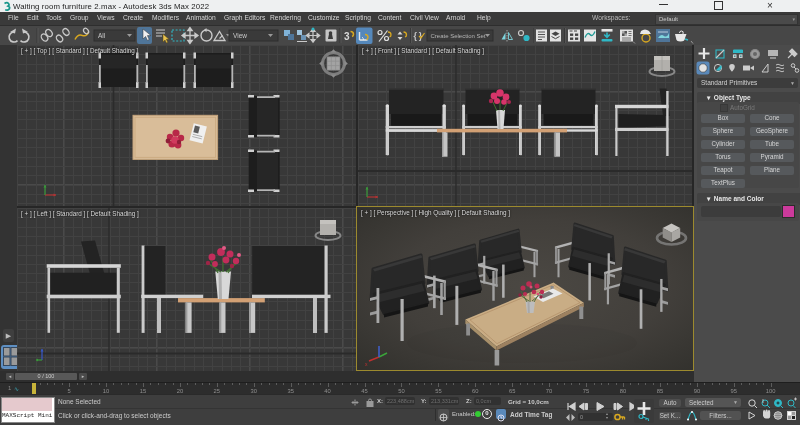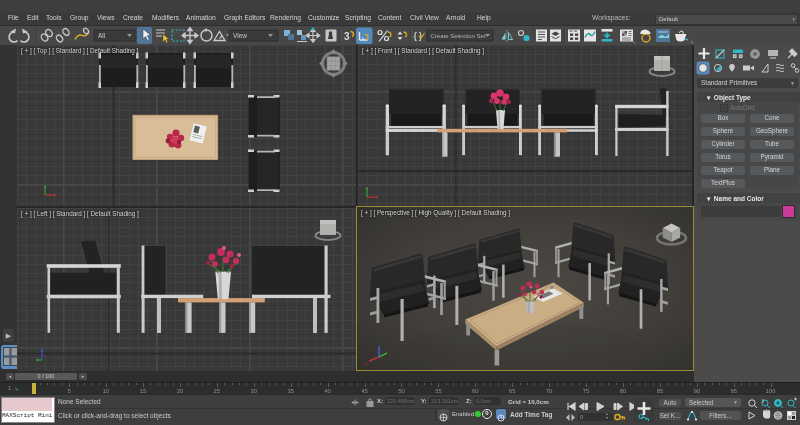--- a/index.html
+++ b/index.html
@@ -37,20 +37,29 @@
 
 #status{left:0;top:394px;width:800px;height:31px;background:#3e3e3e;}
 .stext{position:absolute;font-size:6.5px;color:#cccccc;}
 .sfield{position:absolute;background:#313131;border-radius:2px;color:#6f6f6f;font-size:5.5px;height:8px;line-height:8px;padding:0 2px;overflow:hidden;white-space:nowrap;}
 .sbtn{position:absolute;background:#525252;border-radius:2px;color:#cccccc;font-size:6.3px;text-align:center;}
 </style>
 </head>
 <body>
 <div id="root">
 
+  <div id="titlebar" class="abs">
+    <svg class="abs" style="left:3px;top:1px" width="8" height="10" viewBox="0 0 8 10">
+        <path d="M1.5 2.5 q2.5 -1.7 4 0 q1.3 1.7 -0.4 2.6 q2.1 0.9 1.3 2.7 q-1.3 2.1 -4.2 0.9" fill="none" stroke="#18968b" stroke-width="1.7"></path>
+      </svg>
+    <div class="abs ttext" style="letter-spacing:0.12px">Waiting room furniture 2.max - Autodesk 3ds Max 2022</div>
+    <div class="abs" style="left:659px;top:4px;width:9px;height:1.2px;background:#333"></div>
+    <div class="abs" style="left:714px;top:1px;width:7px;height:7px;border:1px solid #333"></div>
+    <div class="abs" style="left:767px;top:0px;font-size:10px;color:#333;line-height:11px">×</div>
+  </div>
 
   <div id="menubar" class="abs">
       <div class="mitem" style="left:8px">File</div>
       <div class="mitem" style="left:27px">Edit</div>
       <div class="mitem" style="left:46px">Tools</div>
       <div class="mitem" style="left:70px">Group</div>
       <div class="mitem" style="left:97px">Views</div>
       <div class="mitem" style="left:123px">Create</div>
       <div class="mitem" style="left:152px">Modifiers</div>
       <div class="mitem" style="left:186px">Animation</div>

